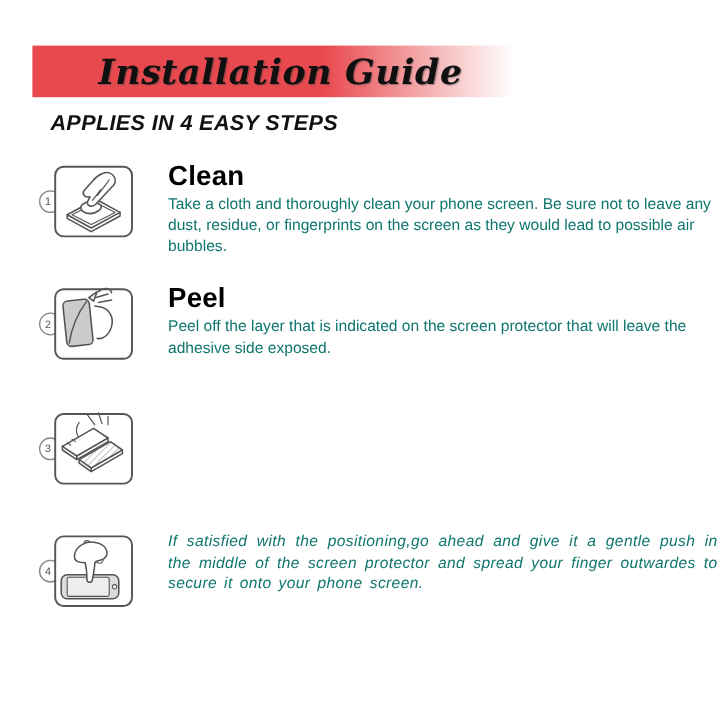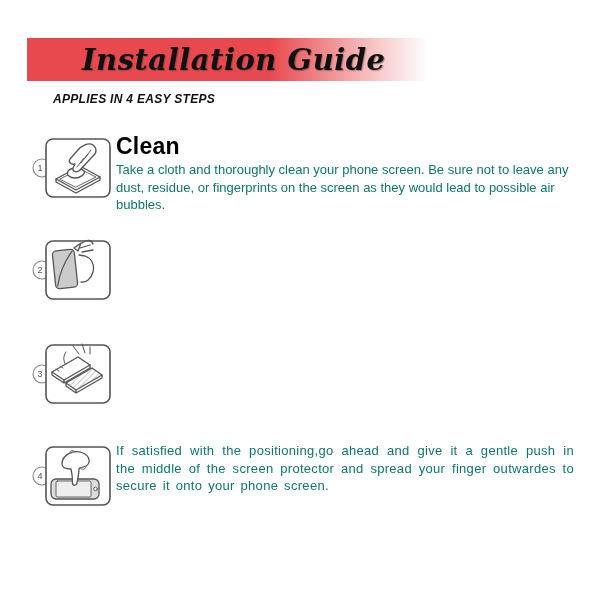--- a/index.html
+++ b/index.html
@@ -14,38 +14,38 @@
   }
   .banner .title {
     font-family:"DejaVu Serif", serif;
     font-style:italic; font-weight:bold; font-size:29px;
     color:#101010; padding-left:11px; letter-spacing:0.5px;
     text-shadow:1px 1px 1px rgba(60,60,60,0.45);
     white-space:nowrap;
   }
   .subtitle {
     position:absolute; left:42px; top:92px;
-    font-size:12px; font-weight:bold; font-style:italic;
-    letter-spacing:0.3px; color:#111;margin-left:11px;
+    font-size:18px; font-weight:bold; font-style:italic;
+    letter-spacing:0.3px; color:#111;
   }
   .step { position:absolute; left:30px; display:flex; align-items:flex-start; }
   .step-1 { top:134px; }
   .step-2 { top:236px; }
   .step-3 { top:340px; }
   .step-4 { top:442px; }
   .step-icon { flex:0 0 auto; display:block; }
-  .step-text { margin-left:0; width:458px; }
+  .step-text { margin-left:24px; width:458px; }
   .step-title {
     margin:0 0 3px 0; font-size:23px; font-weight:bold; color:#000;
     line-height:24px; letter-spacing:0.2px;
   }
   .step-body {
     margin:0; font-size:13px; line-height:17.5px; color:#0f766e;
   }
-  .step-4 .step-body { text-align:justify; word-spacing:2px; letter-spacing:0.3px; }
+  .step-4 .step-body { text-align:justify; word-spacing:2px; letter-spacing:0.3px;font-style:italic; }
   .icon-line { stroke:#555; stroke-width:1.3; fill:none; stroke-linecap:round; stroke-linejoin:round; }
   .icon-num { font-family:"Liberation Sans", sans-serif; font-size:9px; fill:#555; }
 </style>
 </head>
 <body>
 
 <div class="banner">
   <div class="title">Installation Guide</div>
 </div>
 
@@ -79,20 +79,22 @@
     <g class="icon-line">
       <g transform="rotate(-6 35 33)">
         <rect x="24" y="14" width="22" height="38" rx="4" fill="#cbcbcb"></rect>
         <path d="M26,49 Q31,30 44,16" stroke-width="1.2"></path>
       </g>
       <path d="M44,12 L51,7 L48,15 Z" fill="#f2f2f2"></path>
       <path d="M52,7 C57,3 62,4 63,8 M50,12 L60,9 M52,16 L63,14 M49,19 L55,20 M55,20 C61,22 65,28 63,36 C61,43 56,47 51,46"></path>
     </g>
   </svg>
   <div class="step-text">
+    <h2 class="step-title">Peel</h2>
+    <p class="step-body">Peel off the layer that is indicated on the screen protector that will leave the adhesive side exposed.</p>
   </div>
 </div>
 
 <div class="step step-3">
   <svg class="step-icon" width="86" height="66" viewBox="0 0 86 66">
     <defs>
       <pattern id="h3" width="4" height="4" patternUnits="userSpaceOnUse" patternTransform="rotate(45)">
         <line x1="0" y1="0" x2="0" y2="4" stroke="#9a9a9a" stroke-width="1"></line>
       </pattern>
     </defs>

